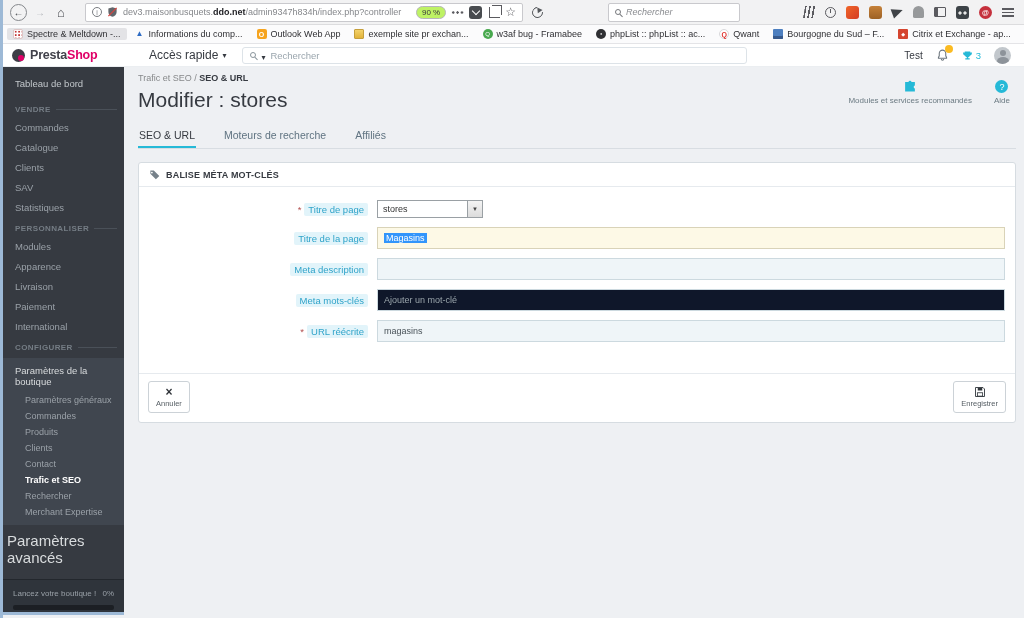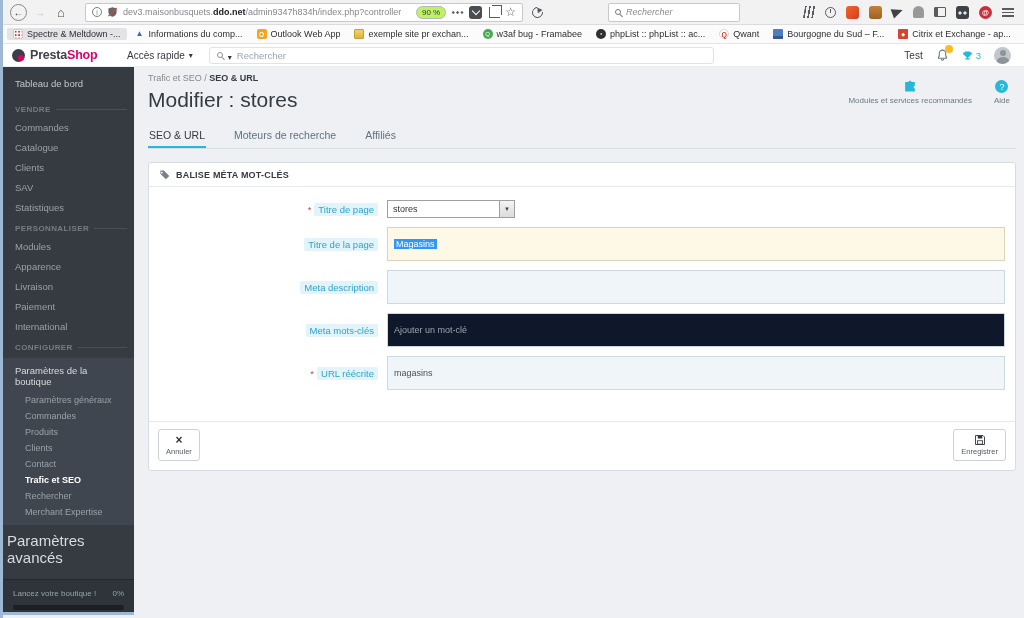--- a/index.html
+++ b/index.html
@@ -61,37 +61,37 @@
   .bi-monitor{background:#4d7fc0;border-radius:1px;box-shadow:inset 0 -3px 0 #37598c}
   .bi-citrix{background:#d5452f;border-radius:1px}.bi-citrix::after{content:"◆";color:#fff;font-size:5px}
 
   
   .ps-header{height:23px;background:#fff;display:flex;align-items:center;border-bottom:1px solid #ebeef1}
   .brand{width:121px;flex:none;display:flex;align-items:center;gap:5px;padding-left:9px}
   .brand-mark{width:13px;height:13px;border-radius:50%;background:#3d3d46;position:relative;flex:none}
   .brand-mark::after{content:"";position:absolute;right:1px;bottom:1px;width:6px;height:6px;border-radius:50%;background:#df0067}
   .brand-name{font-size:12.5px;font-weight:bold;color:#41414a;letter-spacing:-.2px}
   .brand-name .shop{color:#df0067}
-  .quick-access{font-size:10px;color:#363a41;margin-left:3px;display:flex;align-items:center;gap:4px}
+  .quick-access{font-size:12px;color:#363a41;margin-left:25px;display:flex;align-items:center;gap:4px}
   .caret::after{content:"▾";font-size:8px;color:#363a41}
   .ps-search{margin-left:16px;display:flex;align-items:center;gap:5px;border:1px solid #dde3e8;border-radius:3px;height:17px;width:505px;padding:0 7px}
   .ps-search .mag{border-color:#8a959c}.ps-search .mag::after{background:#8a959c}
   .ps-ph{font-size:9.5px;color:#9aa5ad}
   .ps-right{margin-left:auto;display:flex;align-items:center;gap:13px;padding-right:13px}
   .user-name{font-size:10px;color:#363a41}
   .bell{position:relative;display:flex}
   .bell-badge{position:absolute;top:-3px;right:-4px;width:8px;height:8px;border-radius:50%;background:#fbbb22}
   .trophy{display:flex;align-items:center;gap:3px;color:#25b9d7;font-size:9.5px}
   .avatar{width:17px;height:17px;border-radius:50%;background:#c2c7cc;position:relative;overflow:hidden}
   .avatar::before{content:"";position:absolute;left:5.5px;top:3px;width:6px;height:6px;border-radius:50%;background:#8d939a}
   .avatar::after{content:"";position:absolute;left:2.5px;top:10px;width:12px;height:8px;border-radius:50%;background:#8d939a}
 
   
   .app-body{display:flex;height:548px}
-  .sidebar{width:131px;flex:none;background:#363a41;border-bottom:3px solid #9db9d6;overflow:hidden;display:flex;flex-direction:column}
+  .sidebar{width:121px;flex:none;background:#363a41;border-bottom:3px solid #9db9d6;overflow:hidden;display:flex;flex-direction:column}
   .sb-dashboard{padding:11px 12px 9px;font-size:9.5px;color:#c3c8cc}
   .sb-sec{display:flex;align-items:center;gap:5px;padding:7px 0 3px 12px;font-size:8px;font-weight:bold;color:#757d85;letter-spacing:.4px}
   .sb-sec::after{content:"";flex:1;height:1px;background:#4a5058;margin-right:7px}
   .sb-item{padding:4.5px 12px;font-size:9.5px;color:#9aa1a8;cursor:default}
   .sb-group{background:#40464f;padding:2px 0 5px;margin-top:3px}
   .sb-group-label{padding:5px 12px;font-size:9.5px;color:#d9dcde}
   .sb-sub{padding:3px 12px 3px 22px;font-size:9px;color:#9aa1a8}
   .sb-sub.active{color:#fff;font-weight:bold}
   .sb-adv{padding:7px 4px;font-size:15px;color:#d9dcde}
   .sb-onboard{margin-top:6px;background:#2f343b;border-top:1px solid #23272d;padding:9px 10px 10px}
@@ -113,25 +113,25 @@
   .tab.active{color:#363a41;box-shadow:inset 0 -2px 0 #25b9d7}
 
   .panel{background:#fff;border:1px solid #d6dce1;border-radius:3px;margin-top:13px}
   .panel-h{display:flex;align-items:center;gap:6px;padding:6px 10px;border-bottom:1px solid #e6eaee;font-size:9px;font-weight:bold;color:#363a41;letter-spacing:.2px}
   .panel-b{padding:13px 10px 15px}
   .frow{display:flex;align-items:center;margin-bottom:9px}
   .frow:last-child{margin-bottom:16px}
   .flabel{width:228px;flex:none;text-align:right;padding-right:9px;font-size:9.5px}
   .req{color:#b25050;margin-right:3px}
   .chip{display:inline-block;background:#e2f4fa;color:#2fa3c9;padding:1px 4px;border-radius:2px}
-  .sel{display:inline-flex;width:128px;height:18px;border:1px solid #9aa0a4;background:#fff}
+  .sel{display:inline-flex;width:106px;height:18px;border:1px solid #9aa0a4;background:#fff}
   .sel-val{flex:1;font-size:9px;color:#333;padding:3px 5px}
   .sel-btn{width:15px;background:linear-gradient(#f4f4f4,#dcdcdc);border-left:1px solid #9aa0a4;display:flex;align-items:center;justify-content:center}
   .sel-btn::after{content:"▼";font-size:6px;color:#444}
-  .tinput{width:642px;height:34px;border:1px solid #ccd9df;background:#eff5f8;display:flex;align-items:center;padding:0 6px;font-size:9px;color:#4a5359}
+  .tinput{width:642px;height:22px;border:1px solid #ccd9df;background:#eff5f8;display:flex;align-items:center;padding:0 6px;font-size:9px;color:#4a5359}
   .tinput.cream{background:#fdf9e6;border-color:#d9d3b8}
   .tinput.white{background:#0f172a}
   .selected-text{background:#3295fb;color:#fff;padding:0 2px}
   .ph-text{color:#9aa5ab}
   .panel-f{border-top:1px solid #e6eaee;padding:7px 9px 9px;display:flex;justify-content:space-between;align-items:flex-start}
   .pbtn{background:#fff;border:1px solid #ccd2d7;border-radius:3px;display:flex;flex-direction:column;align-items:center;gap:1px;padding:4px 7px;font-family:inherit;cursor:default}
   .pbtn-label{font-size:7.5px;color:#565e64}
   .xglyph{font-size:12px;font-weight:bold;color:#2f3338;line-height:1}
 </style>
 </head>

